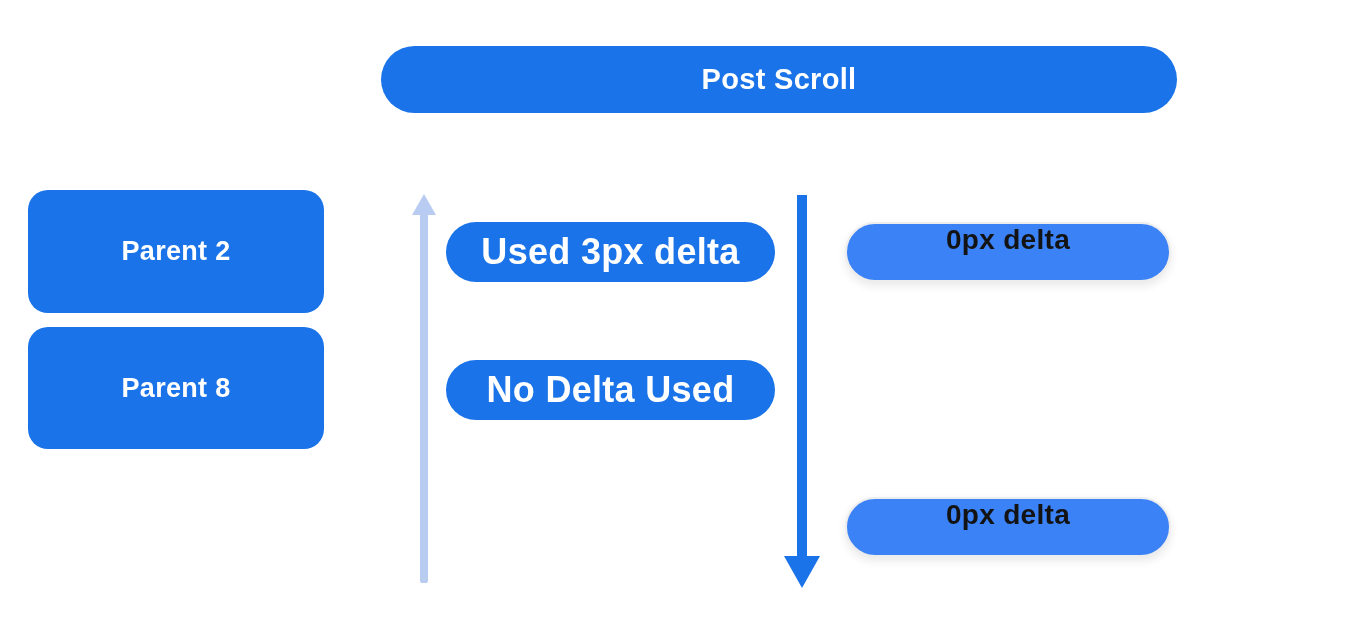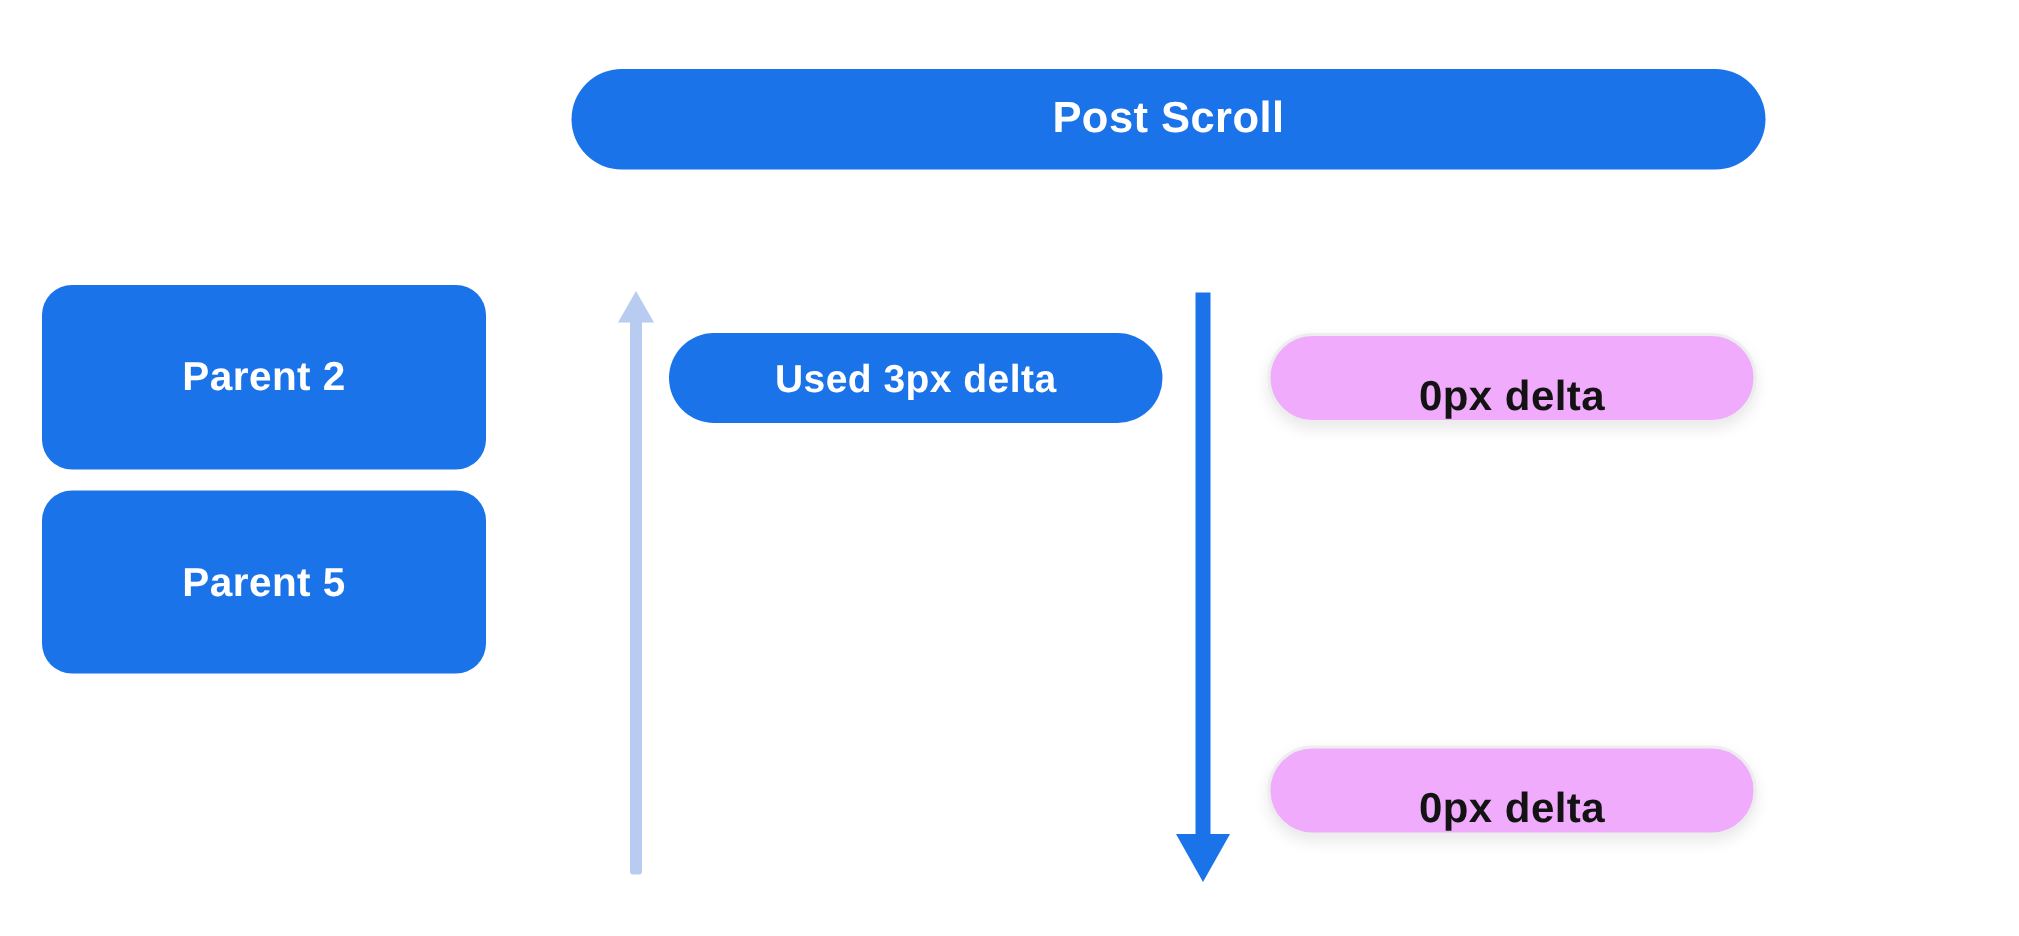--- a/index.html
+++ b/index.html
@@ -60,35 +60,35 @@
   }
 
   
   .mid-pill {
     position: absolute;
     left: 446px; width: 329px; height: 60px;
     border-radius: 30px;
     background: var(--primary);
     display: flex; align-items: center; justify-content: center;
     color: #ffffff;
-    font-size: 26px; font-weight: 700;
+    font-size: 36px; font-weight: 700;
     letter-spacing: 0.3px;
   }
   .used-pill { top: 222px; }
   .nodelta-pill { top: 360px; }
 
   
   .white-pill {
     position: absolute;
     left: 845px; width: 326px; height: 60px;
     border-radius: 30px;
-    background: #f0abfc;
+    background: #3b82f6;
     border: 2px solid var(--pill-border);
     box-shadow: 0 4px 10px rgba(0,0,0,0.09);
-    display: flex; align-items: flex-end; justify-content: center;
+    display: flex; align-items: flex-start; justify-content: center;
     color: var(--text-dark);
     font-size: 28px; font-weight: 600;
     letter-spacing: 0.3px;
   }
   .zero-top { top: 222px; }
   .zero-bottom { top: 497px; }
 
   
   .arrow-up {
     position: absolute;
@@ -135,33 +135,36 @@
 
   <div class="header-pill">
     <span>Post Scroll</span>
   </div>
 
   <div class="box filled parent2">
     <span>Parent 2</span>
   </div>
 
   <div class="box filled parent1">
-    <span>Parent 5</span>
+    <span>Parent 8</span>
   </div>
 
 
   <div class="arrow-up">
     <div class="head"></div>
     <div class="shaft"></div>
   </div>
 
   <div class="mid-pill used-pill">
     <span>Used 3px delta</span>
   </div>
 
+  <div class="mid-pill nodelta-pill">
+    <span>No Delta Used</span>
+  </div>
 
   <div class="arrow-down">
     <div class="shaft"></div>
     <div class="head"></div>
   </div>
 
   <div class="white-pill zero-top">
     <span>0px delta</span>
   </div>
 

